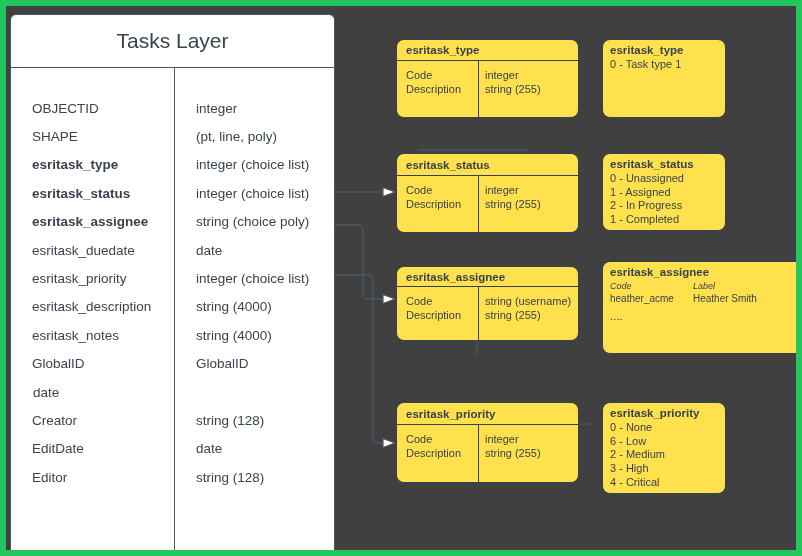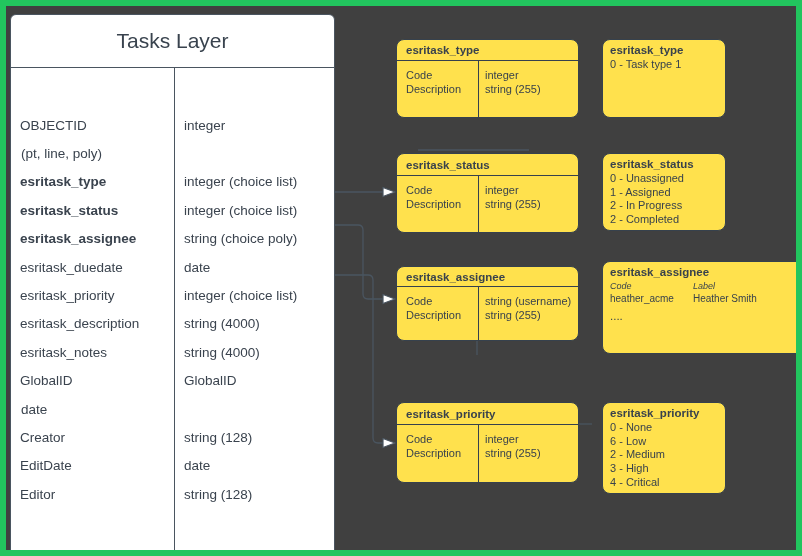--- a/index.html
+++ b/index.html
@@ -7,21 +7,21 @@
   #canvas{position:relative;width:802px;height:556px;background:#404040;
           border:6px solid #22c55e;box-sizing:border-box;overflow:hidden;}
 
   
   .tasks-table{position:absolute;left:4px;top:8px;width:325px;height:544px;
                background:#fff;border:1px solid #4a5560;border-radius:6px;box-sizing:border-box;}
   .tasks-title{height:52px;display:flex;align-items:center;justify-content:center;
                font-size:21px;color:#39434e;border-bottom:1px solid #4a5560;}
   .col-divider{position:absolute;left:163px;top:52px;bottom:0;width:0;
                border-left:1px solid #4a5560;}
-  .rows{position:absolute;left:0;right:0;top:52px;padding-top:44px;}
+  .rows{position:absolute;left:12px;right:0;top:52px;padding-top:27px;}
   .frow{display:flex;height:28.4px;align-items:center;font-size:13.5px;}
   .fname{width:163px;padding-left:9px;box-sizing:border-box;}
   .ftype{padding-left:10px;}
   .bold{font-weight:bold;}
 
   
   .ybox{position:absolute;background:#ffe14d;border:1.6px solid #36414d;
         border-radius:8px;box-sizing:border-box;color:#39424c;}
   .ybox .yhead{border-bottom:1.4px solid #36414d;display:flex;align-items:center;
                padding-left:9px;font-size:11.5px;font-weight:bold;box-sizing:border-box;}
@@ -49,20 +49,21 @@
 
   <div class="tasks-table">
     <div class="tasks-title">Tasks Layer</div>
     <div class="col-divider"></div>
     <div class="rows">
       <div class="frow">
           <span class="fname">OBJECTID</span>
           <span class="ftype">integer</span>
         </div>
       <div class="frow">
+          <span class="fname">SHAPE</span>
           <span class="ftype">(pt, line, poly)</span>
         </div>
       <div class="frow">
           <span class="fname bold">esritask_type</span>
           <span class="ftype">integer (choice list)</span>
         </div>
       <div class="frow">
           <span class="fname bold">esritask_status</span>
           <span class="ftype">integer (choice list)</span>
         </div>
@@ -187,21 +188,21 @@
   <div class="legend" style="left:596px;top:33px;width:124px;height:79px;">
     <div class="ltitle">esritask_type</div>
     <div>0 - Task type 1</div>
   </div>
 
   <div class="legend" style="left:596px;top:147px;width:124px;height:78px;">
     <div class="ltitle">esritask_status</div>
     <div>0 - Unassigned</div>
     <div>1 - Assigned</div>
     <div>2 - In Progress</div>
-    <div>2 - Completed</div>
+    <div>1 - Completed</div>
   </div>
 
   <div class="legend" style="left:596px;top:255px;width:202px;height:93px;">
     <div class="ltitle">esritask_assignee</div>
     <div class="lcols">
       <span class="lcol-a">Code</span>
         <span>Label</span>
     </div>
     <div class="lrow">
       <span class="lcol-a">heather_acme</span>

